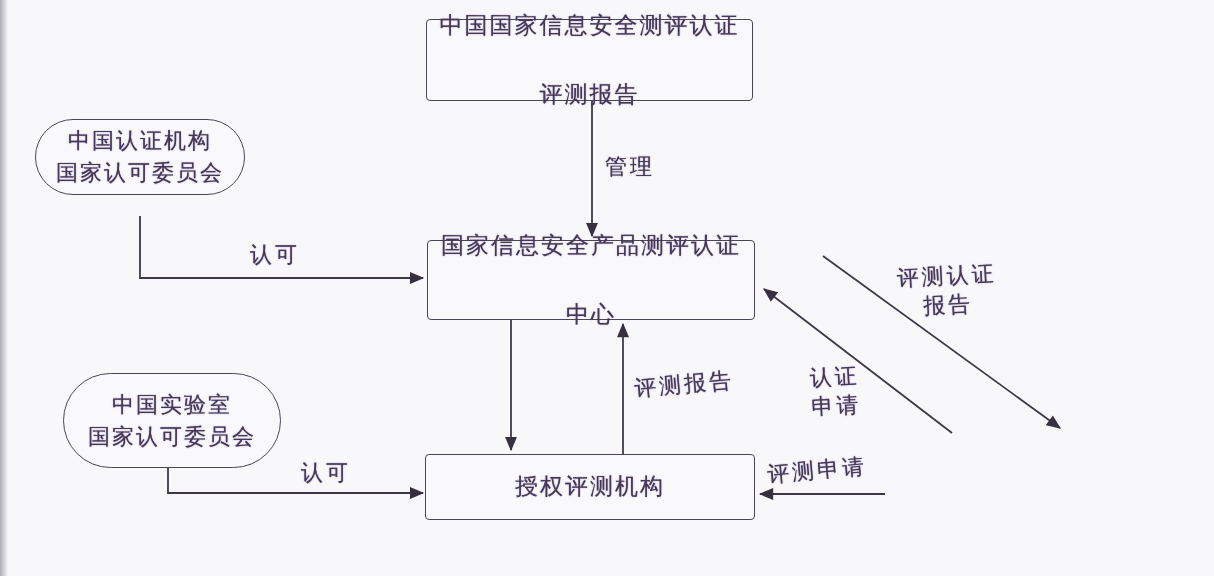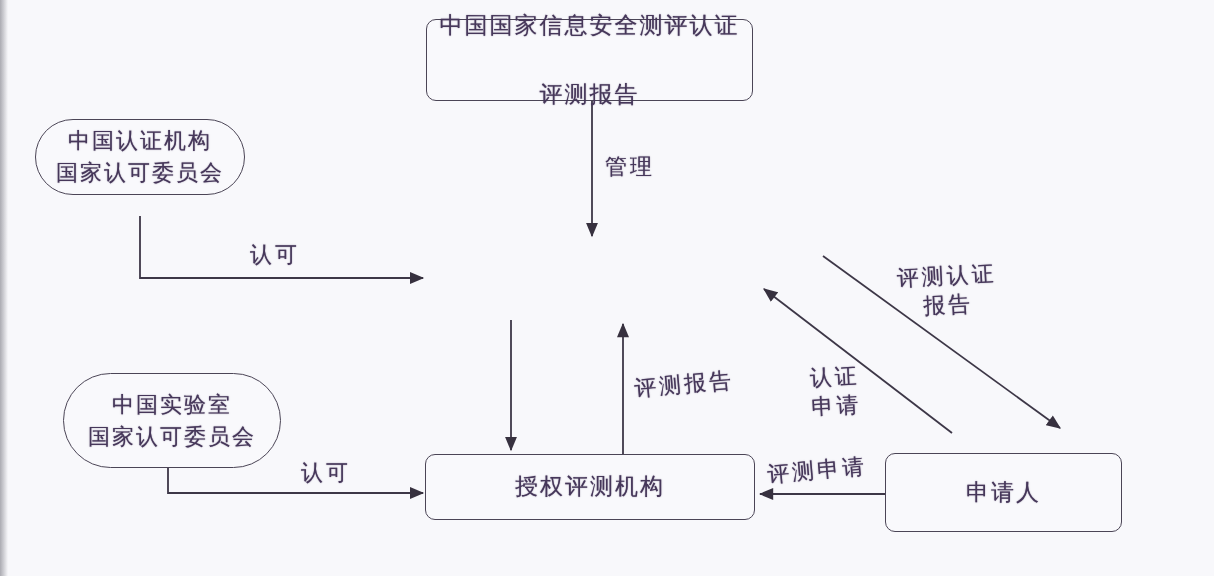--- a/index.html
+++ b/index.html
@@ -38,21 +38,21 @@
     flex-direction: column;
     align-items: center;
     justify-content: center;
     color: #46375a;
     font-size: 23px;
     letter-spacing: 2px;
     line-height: 1.45;
     text-align: center;
     text-shadow: 0 0 1.2px rgba(70,55,90,0.75);
   }
-  .node.rect { border-radius: 10px; gap: 36px; }
+  .node.rect { border-radius: 4px; gap: 36px; }
   .node.oval { border-radius: 49px; font-size: 22px; }
   .edge-label {
     position: absolute;
     color: #46375a;
     font-size: 22px;
     letter-spacing: 3px;
     line-height: 1.32;
     white-space: nowrap;
     text-shadow: 0 0 1.2px rgba(70,55,90,0.75);
   }
@@ -91,28 +91,29 @@
   <div class="node oval" style="left:35px; top:119px; width:210px; height:76px;">
     <span>中国认证机构</span>
     <span>国家认可委员会</span>
   </div>
 
   <div class="node oval" style="left:63px; top:373px; width:218px; height:95px;">
     <span>中国实验室</span>
     <span>国家认可委员会</span>
   </div>
 
+  <div class="node rect" style="left:427px; top:240px; width:328px; height:80px;">
+    <span>国家信息安全产品测评认证</span>
+    <span>中心</span>
+  </div>
 
   <div class="node rect" style="left:425px; top:454px; width:330px; height:66px;">
     <span>授权评测机构</span>
   </div>
 
-  <div class="node rect" style="left:885px; top:453px; width:237px; height:79px;">
-    <span>申请人</span>
-  </div>
 
   <div class="edge-label" style="left:605px; top:152px;font-family:Liberation Serif, serif;">管理</div>
 
   <div class="edge-label" style="left:250px; top:240px;">认可</div>
 
   <div class="edge-label" style="left:301px; top:458px;">认可</div>
 
 
   <div class="edge-label rot-5" style="left:633px; top:374px;">评测报告</div>
 

